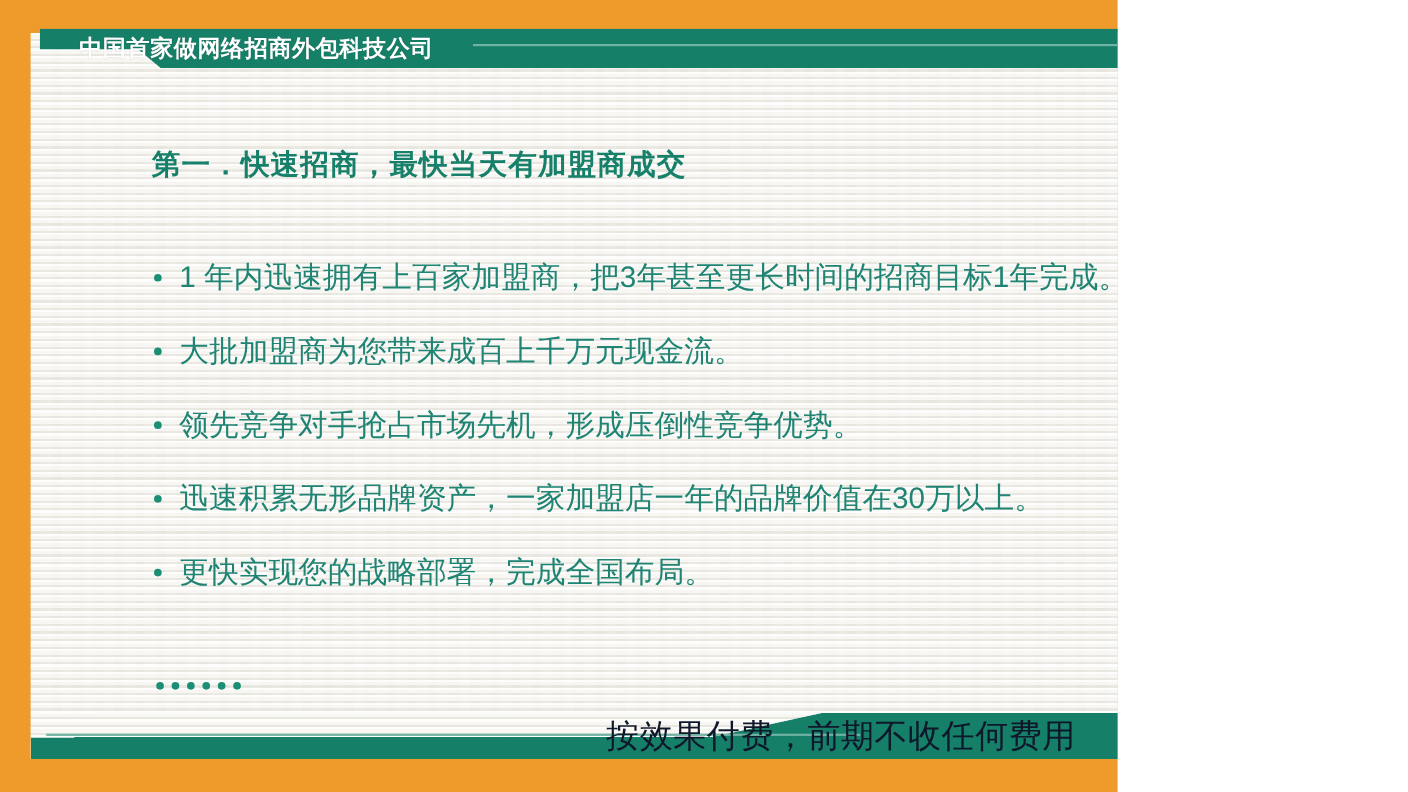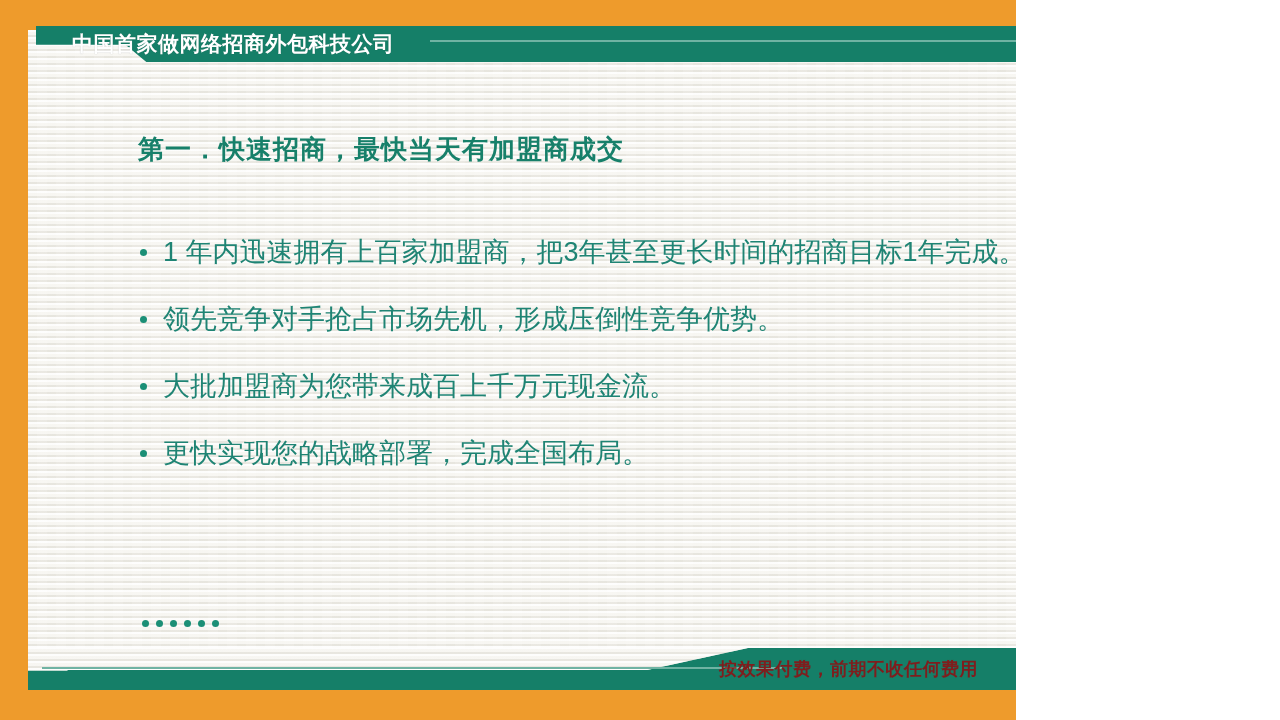--- a/index.html
+++ b/index.html
@@ -177,23 +177,23 @@
       );
     clip-path: polygon(0 0, 100% 0, 86% 100%, 0 100%);
   }
   #footer-text {
     position: absolute;
     right: 38px;
     top: 648px;
     height: 42px;
     display: flex;
     align-items: center;
-    color: #7f1d1d;
-    font-size: 18px;
-    font-weight: bold;
+    color: #0f172a;
+    font-size: 30px;
+    font-weight: normal;
     letter-spacing: 0.5px;
     white-space: nowrap;
   }
 </style>
 </head>
 <body>
 
 <div id="slide">
 
   <div id="paper"></div>
@@ -208,28 +208,32 @@
 
   <div id="bullet-list">
 
     <div class="bullet-row">
       <span class="bullet-dot"></span>
       <span class="bullet-text"> 1 年内迅速拥有上百家加盟商，把3年甚至更长时间的招商目标1年完成。</span>
     </div>
 
     <div class="bullet-row">
       <span class="bullet-dot"></span>
+      <span class="bullet-text">大批加盟商为您带来成百上千万元现金流。</span>
+    </div>
+
+    <div class="bullet-row">
+      <span class="bullet-dot"></span>
       <span class="bullet-text">领先竞争对手抢占市场先机，形成压倒性竞争优势。</span>
     </div>
 
     <div class="bullet-row">
       <span class="bullet-dot"></span>
-      <span class="bullet-text">大批加盟商为您带来成百上千万元现金流。</span>
-    </div>
-
+      <span class="bullet-text">迅速积累无形品牌资产，一家加盟店一年的品牌价值在30万以上。</span>
+    </div>
 
     <div class="bullet-row">
       <span class="bullet-dot"></span>
       <span class="bullet-text">更快实现您的战略部署，完成全国布局。</span>
     </div>
 
   </div>
 
   <div id="ellipsis-line" title="……">
     <span class="edot"></span>

